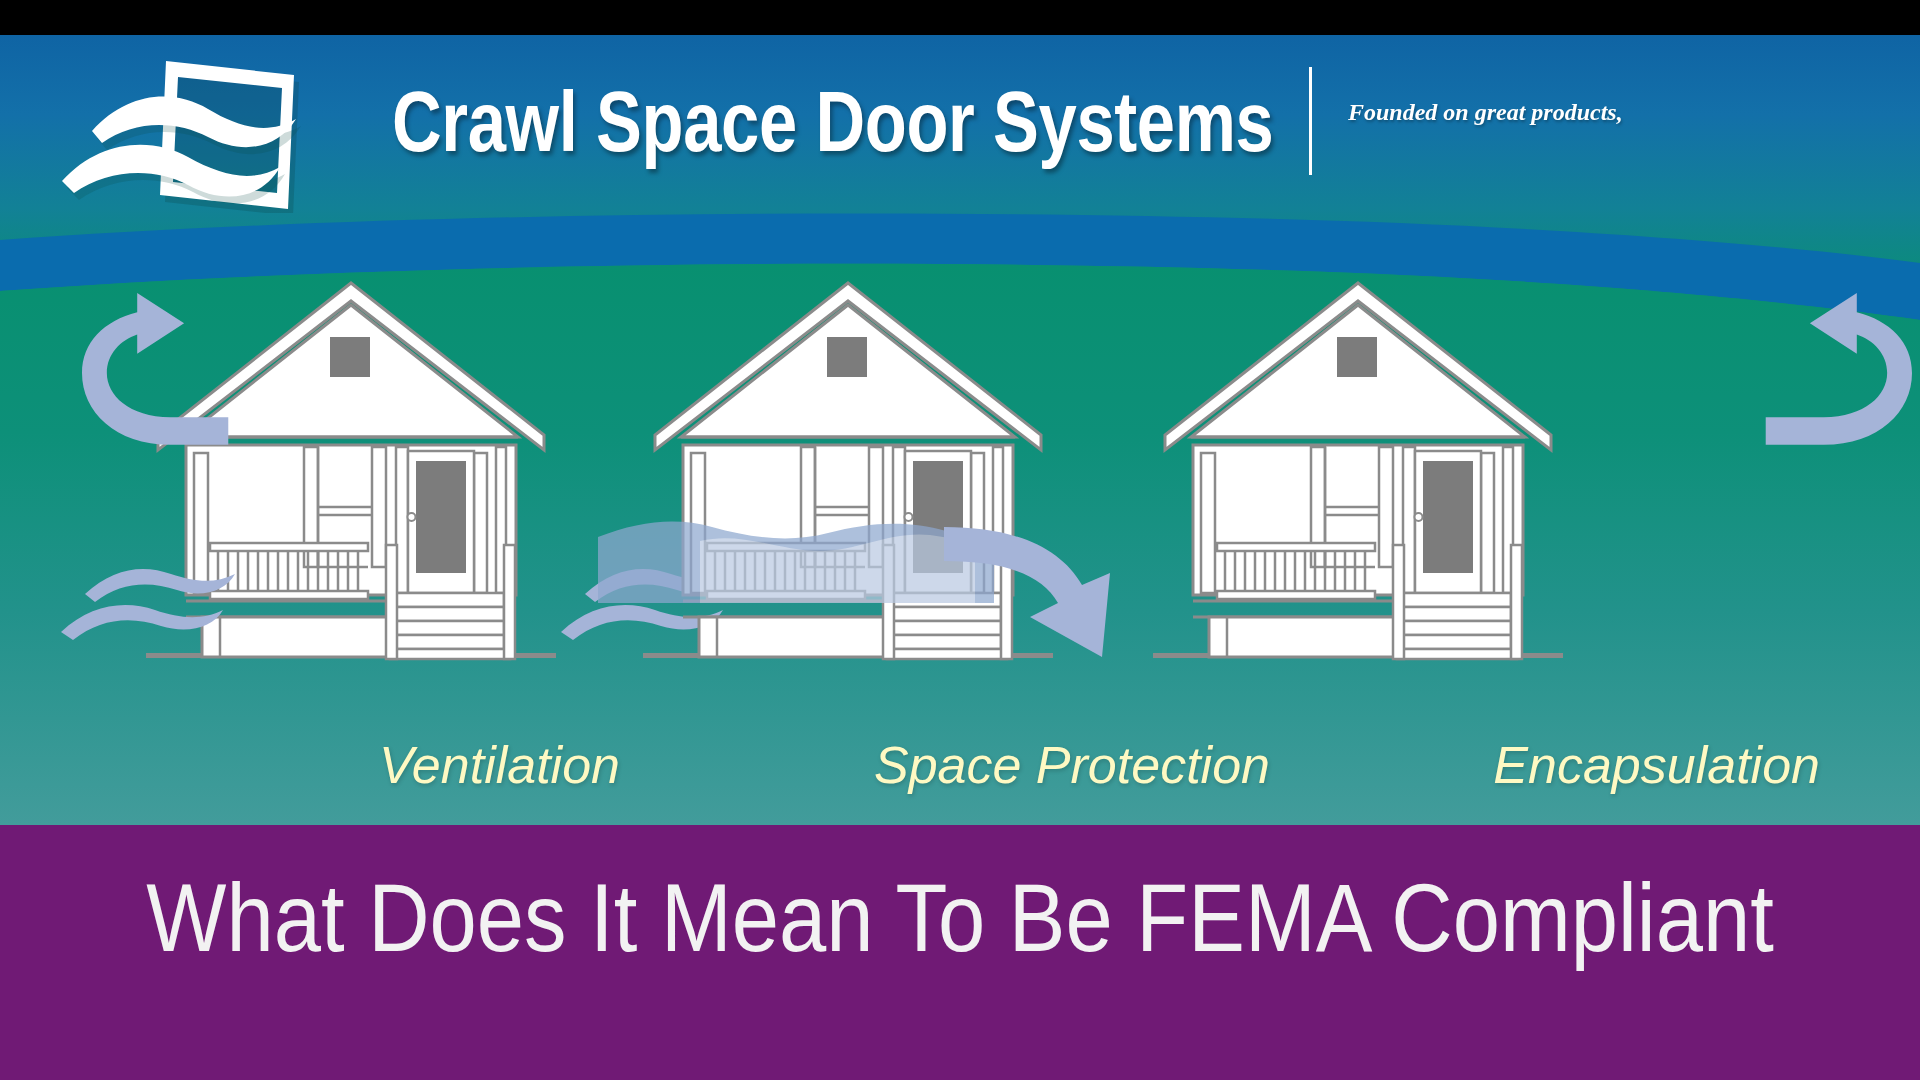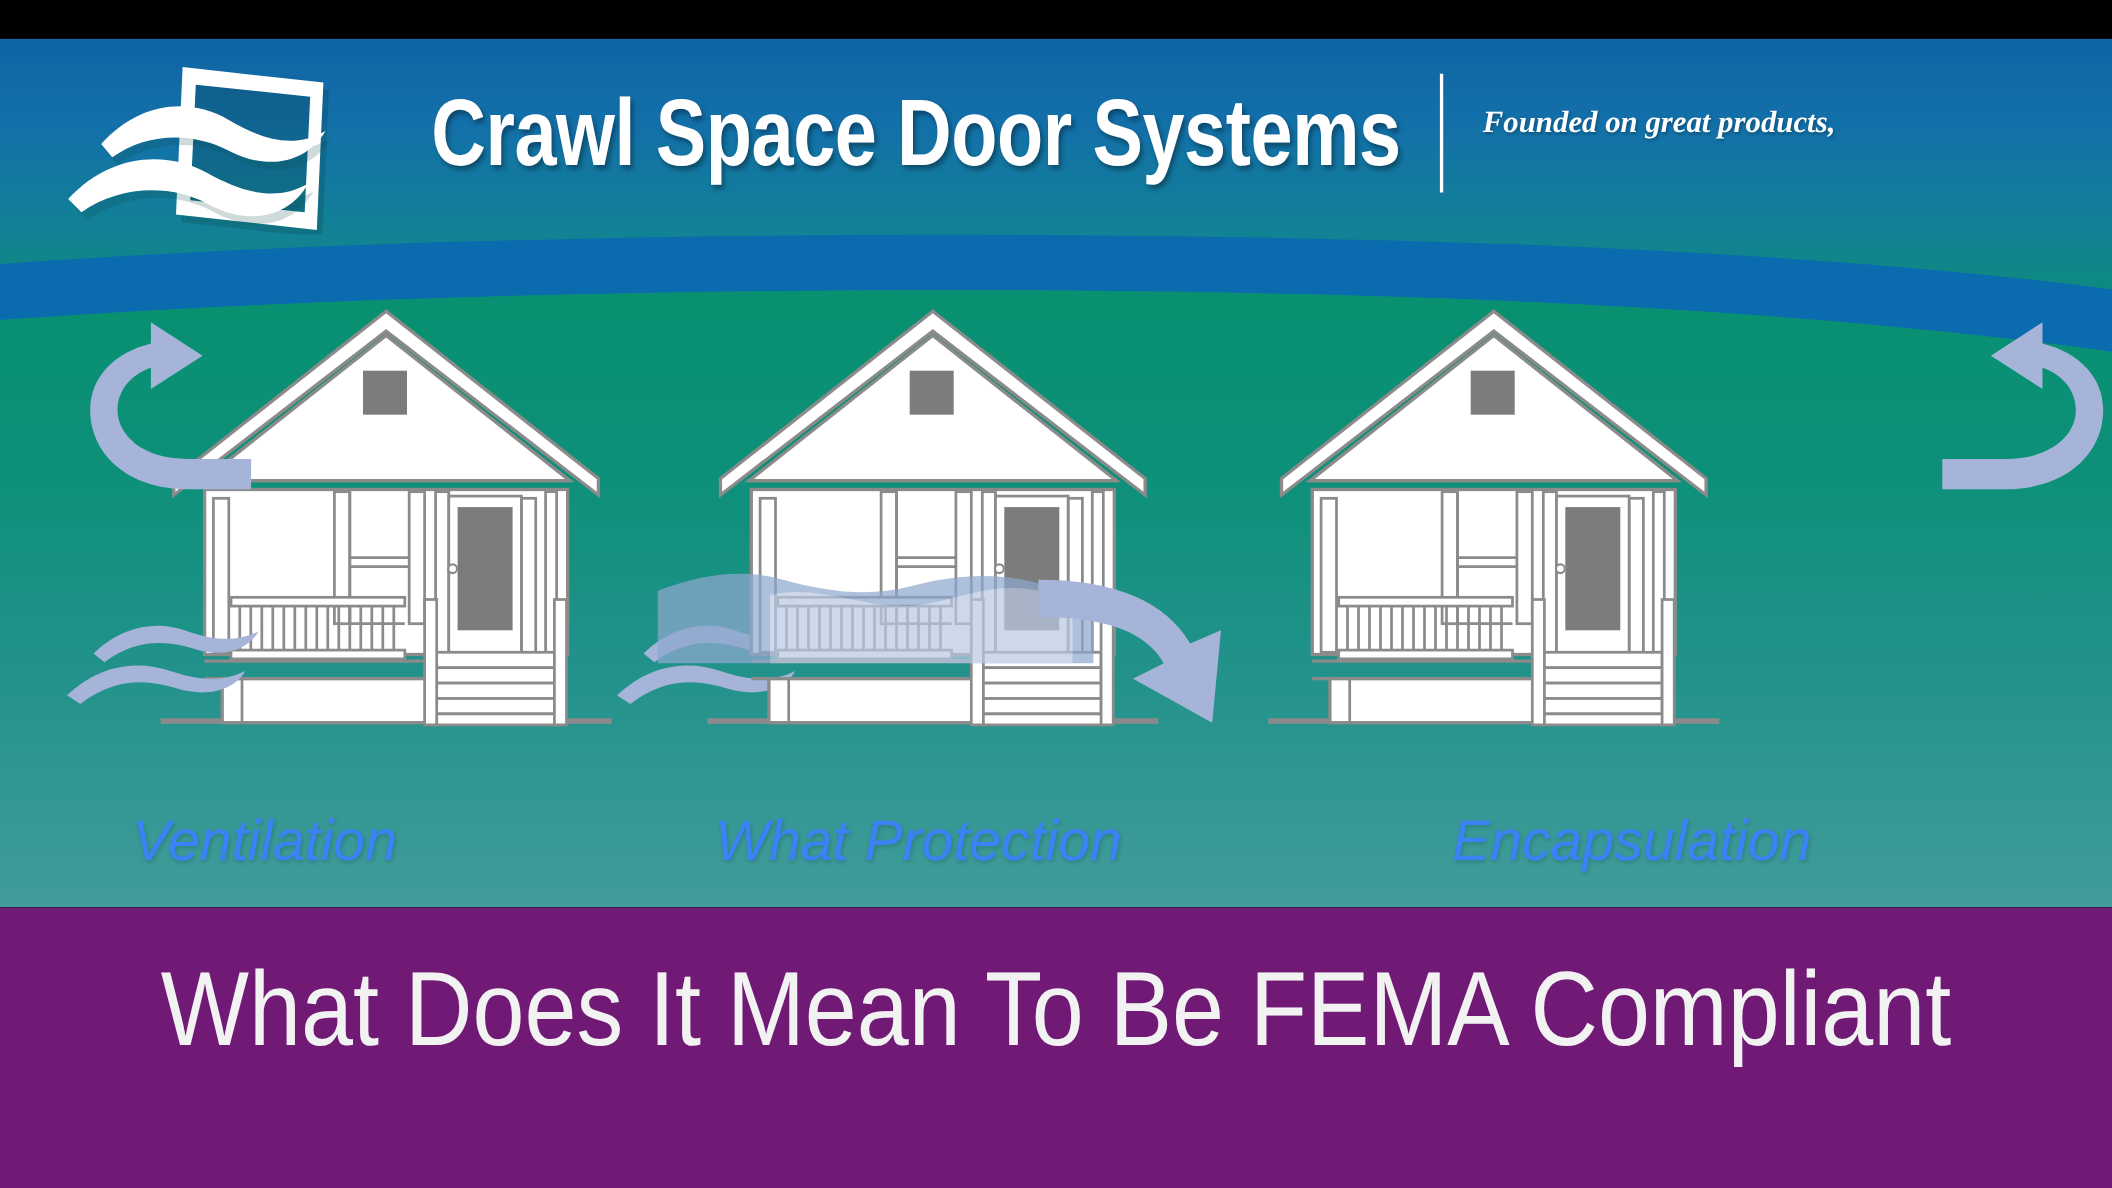--- a/index.html
+++ b/index.html
@@ -69,36 +69,36 @@
 
   #tagline {
     position: absolute;
     left: 1348px;
     top: 58px;
     width: 470px;
     color: #ffffff;
     font-family: "Liberation Serif", serif;
     font-style: italic;
     font-weight: 700;
-    font-size: 28px;
+    font-size: 24px;
     line-height: 38px;
     text-shadow: 1px 2px 3px rgba(0,0,0,0.30);
   }
 
   
   .panel-label {
     position: absolute;
     top: 700px;
-    color: #3b82f6;
+    color: #fef9c3;
     font-family: "Liberation Sans", sans-serif;
     font-style: italic;
     font-weight: 400;
     font-size: 52px;
     line-height: 60px;
-    text-align: left;
+    text-align: right;
     white-space: nowrap;
     text-shadow: 1px 2px 4px rgba(0,0,0,0.18);
   }
   #label-1 { left: 120px;  width: 500px; }
   #label-2 { left: 650px;  width: 620px; }
   #label-3 { left: 1320px; width: 500px; }
 
   
   #bottom-bar {
     position: absolute;
@@ -322,21 +322,21 @@
                    C1068,294 1052,278 1052,262
                    C1052,248 1062,238 1074,234
                    L1074,248 L1108,226 L1074,204 L1074,218
                    C1050,224 1034,240 1034,262
                    C1034,290 1058,314 1098,314 Z" transform="translate(1912,28) scale(-1.38,1.38) translate(-1034,-204)" fill="#a5b4d8"></path>
         </g>
       </g>
     </svg>
 
     <div class="panel-label" id="label-1">Ventilation</div>
-    <div class="panel-label" id="label-2">What Protection</div>
+    <div class="panel-label" id="label-2">Space Protection</div>
     <div class="panel-label" id="label-3">Encapsulation</div>
   </div>
 
   <div id="bottom-bar">
     <div id="bottom-title">What Does It Mean To Be FEMA Compliant</div>
   </div>
 
 </div>
 
 </body></html>

